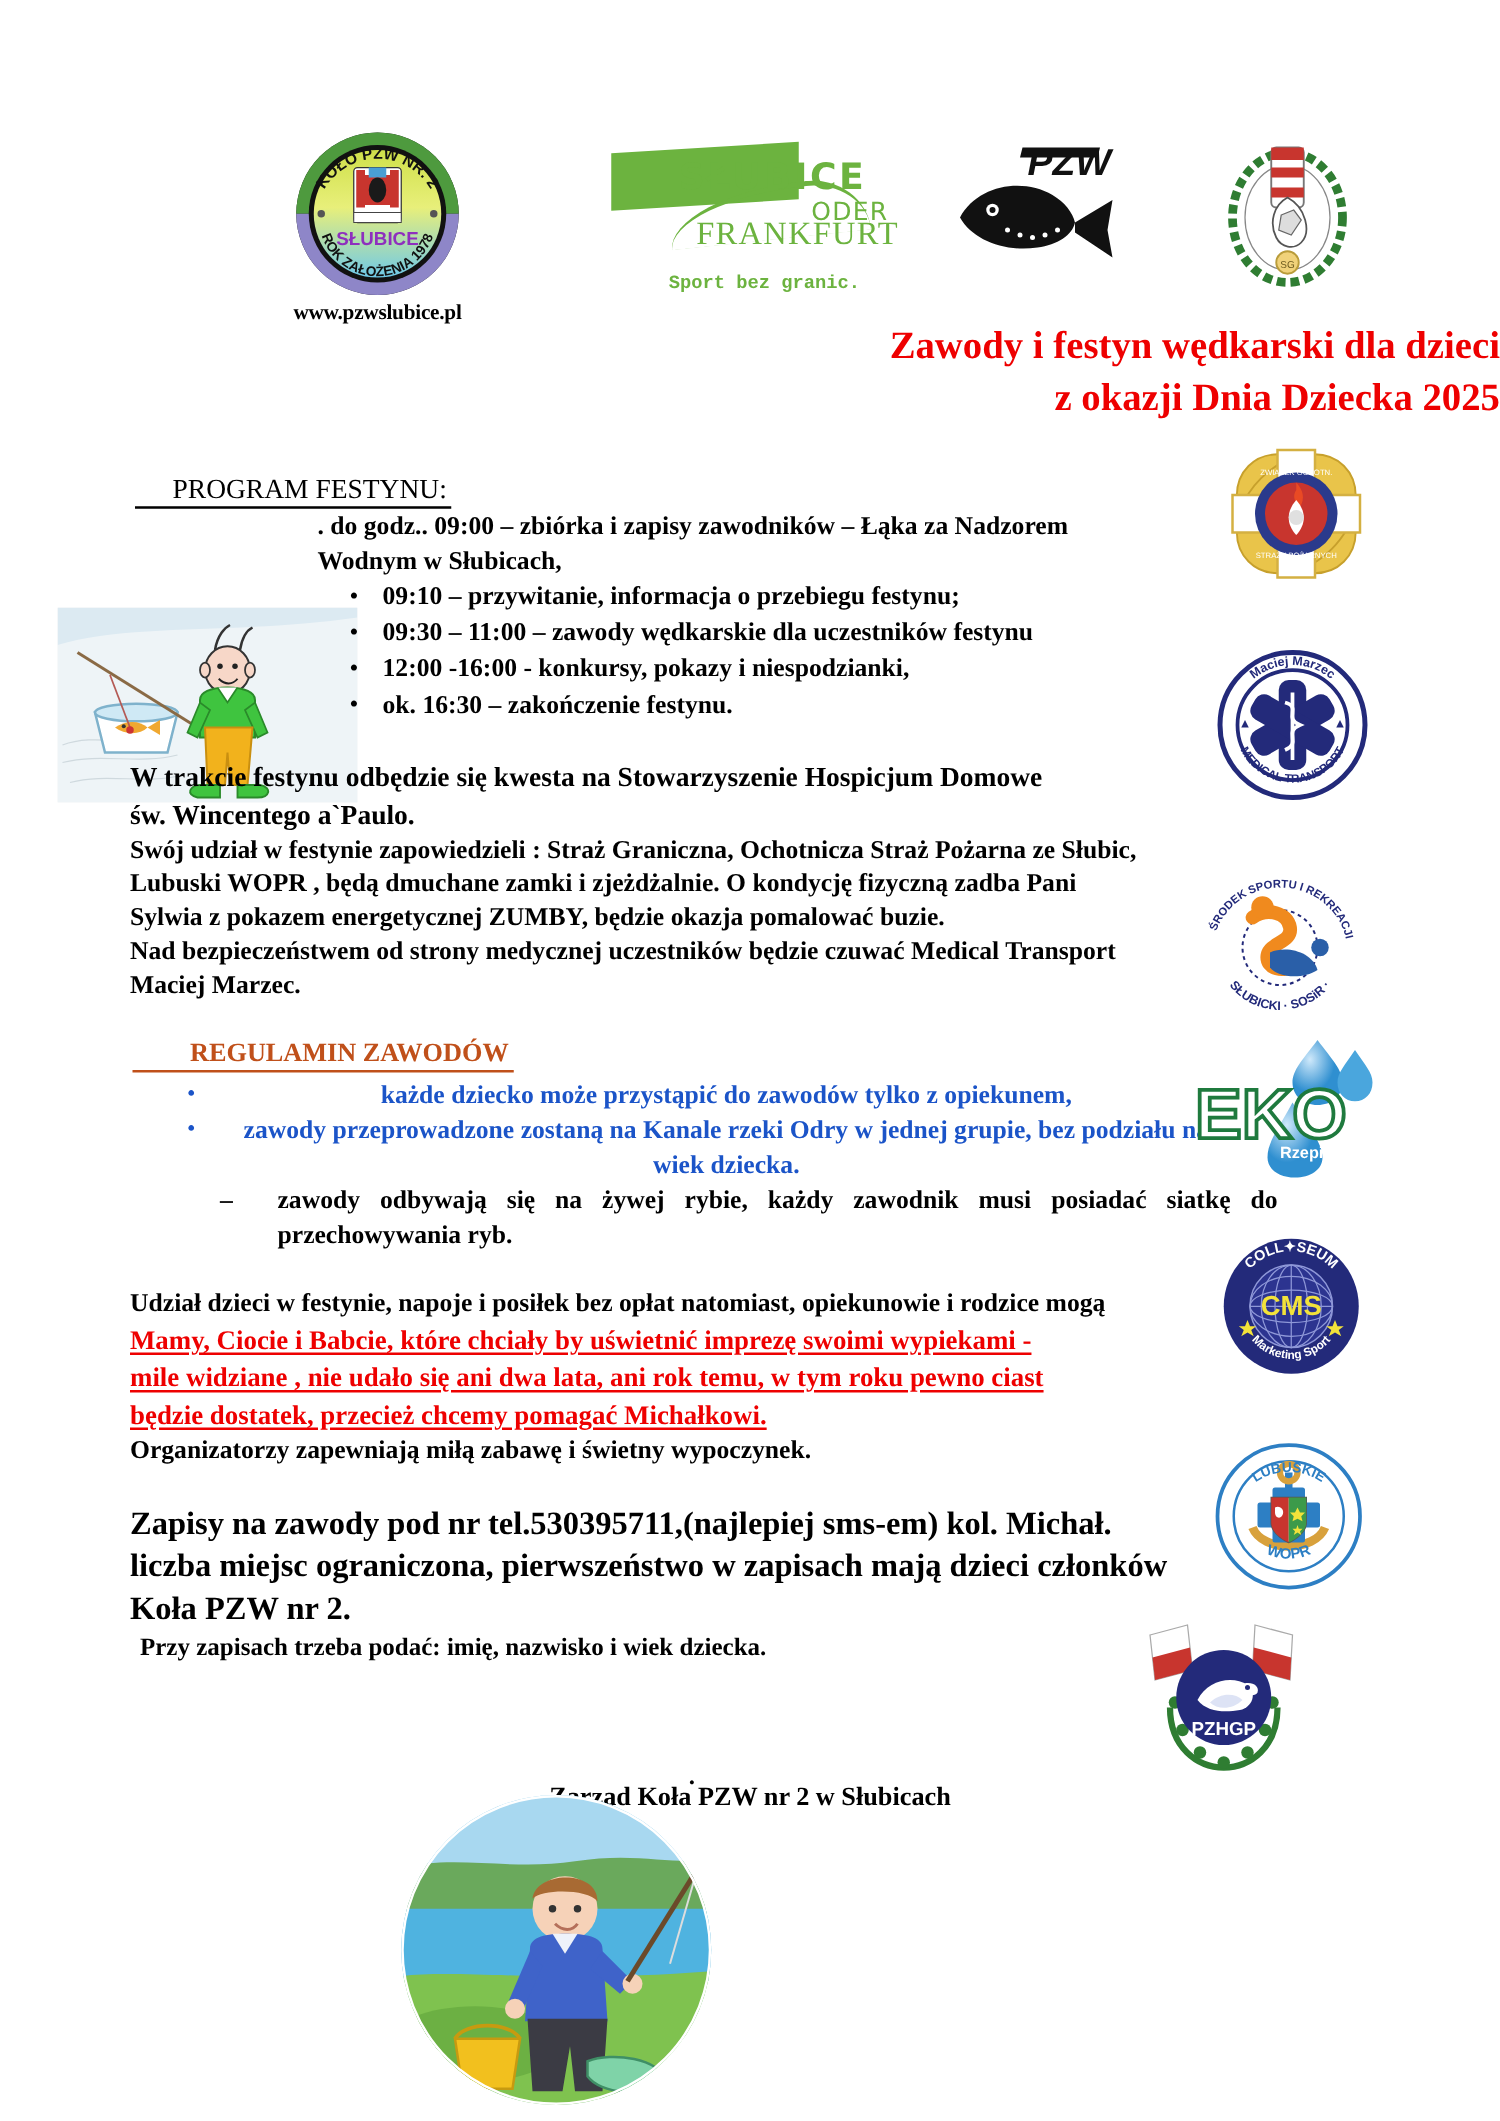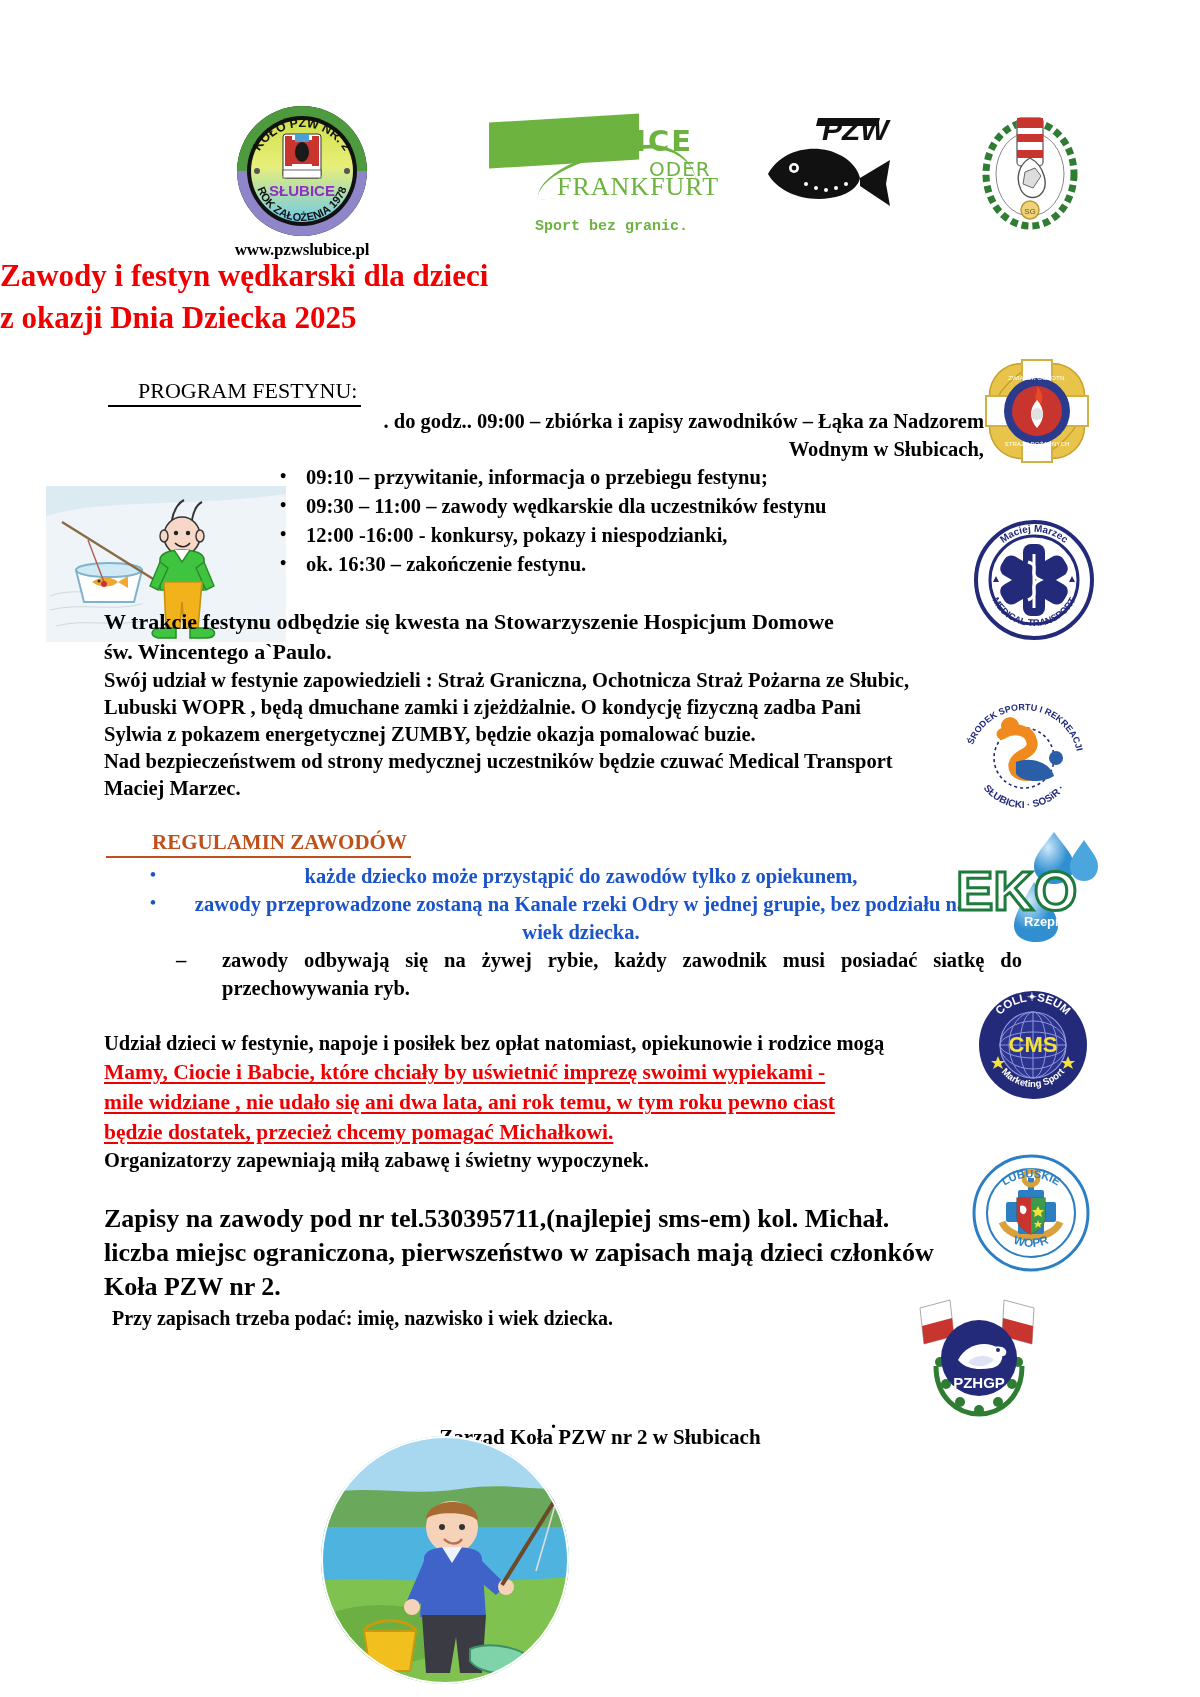--- a/index.html
+++ b/index.html
@@ -140,21 +140,21 @@
     width: 110px;
     height: 130px;
   }
 
   
   .title-block {
     position: absolute;
     top: 256px;
     left: 0;
     width: 1200px;
-    text-align: left;
+    text-align: right;
   }
   .title-line {
     color: #ee0000;
     font-family: "Liberation Serif", serif;
     font-weight: 700;
     font-size: 31px;
     line-height: 40px;
     letter-spacing: 0px;
   }
   .title-line.second {
@@ -188,21 +188,21 @@
     display: inline-block;
     border-bottom: 2.5px solid #000;
     padding: 0 4px 1px 30px;
     margin-left: 4px;
   }
   .prog-lead {
     font-family: "Liberation Serif", serif;
     font-weight: 700;
     font-size: 20.5px;
     line-height: 28px;
-    text-align: right;
+    text-align: left;
     padding-left: 150px;
   }
   .prog-bullets {
     margin: 0;
     padding: 0 0 0 176px;
     list-style: none;
   }
   .prog-bullets li {
     font-family: "Liberation Serif", serif;
     font-weight: 700;

